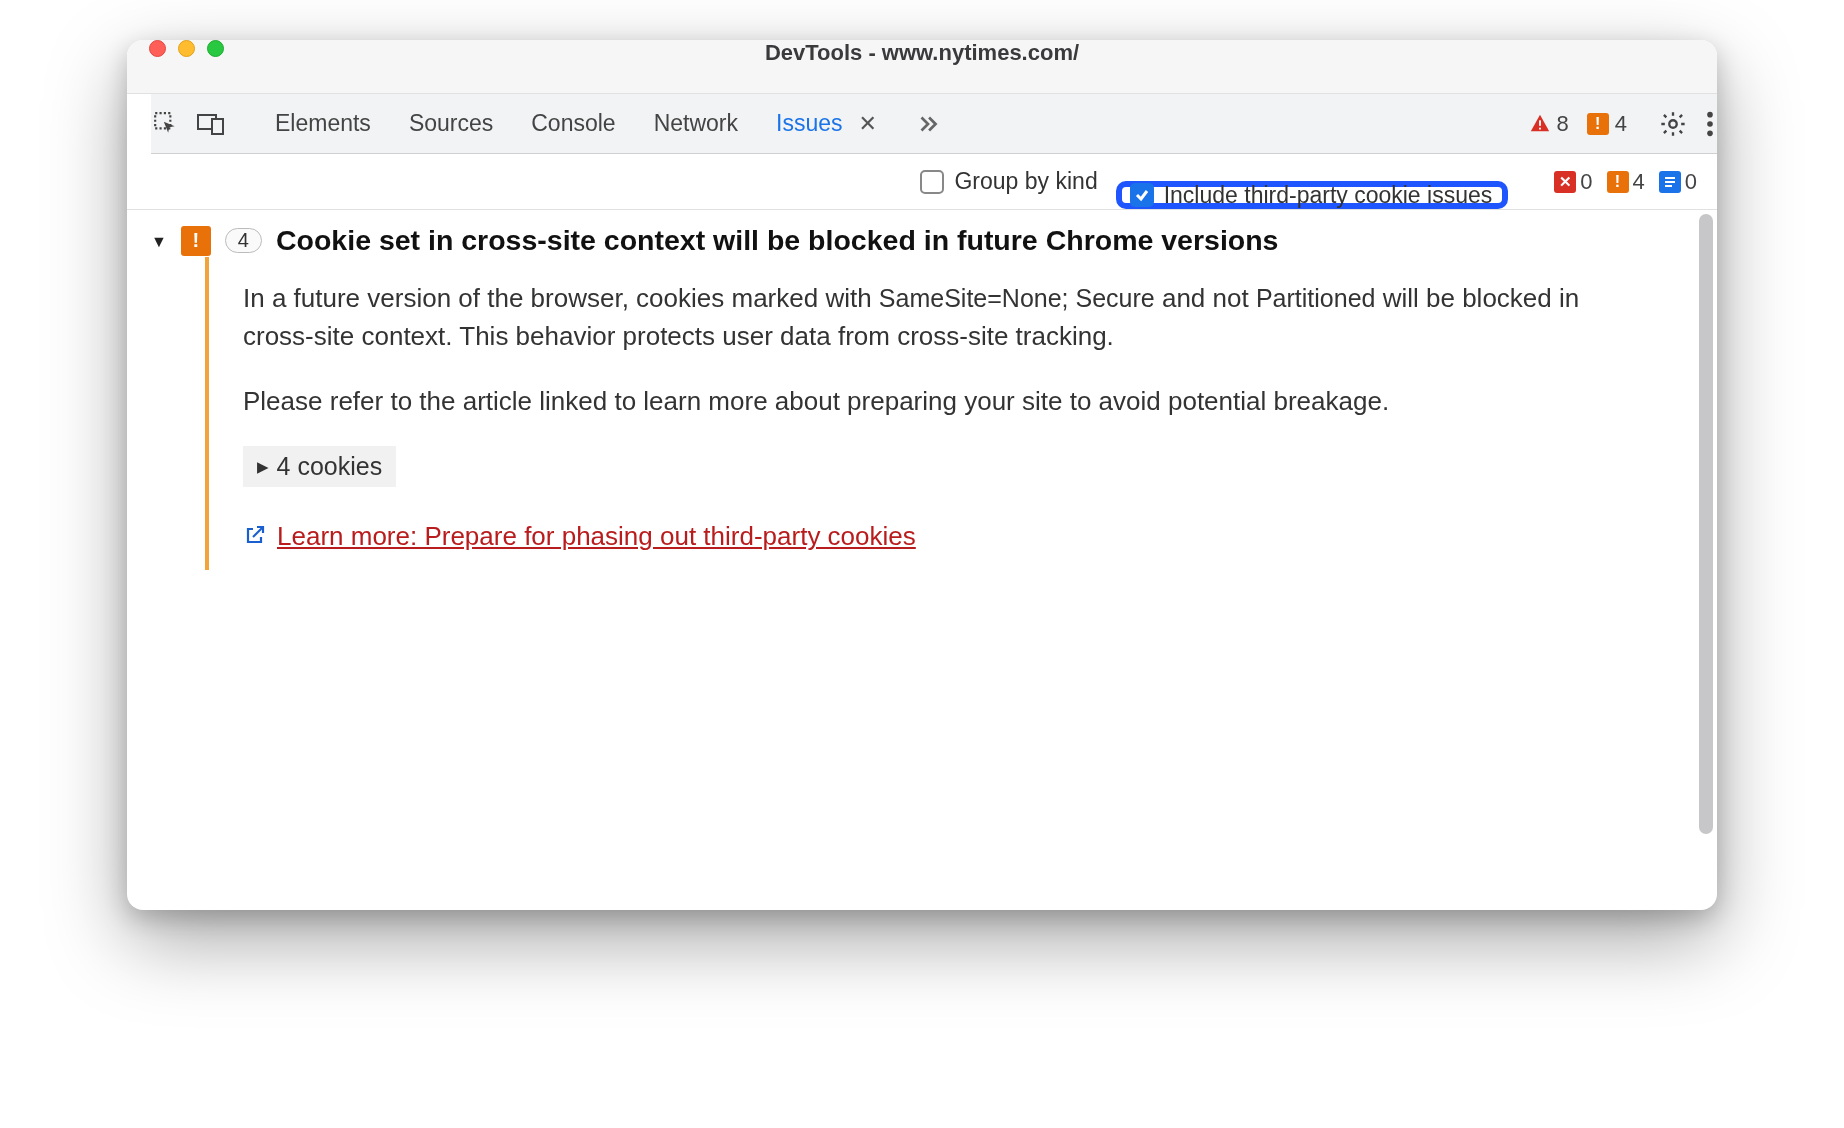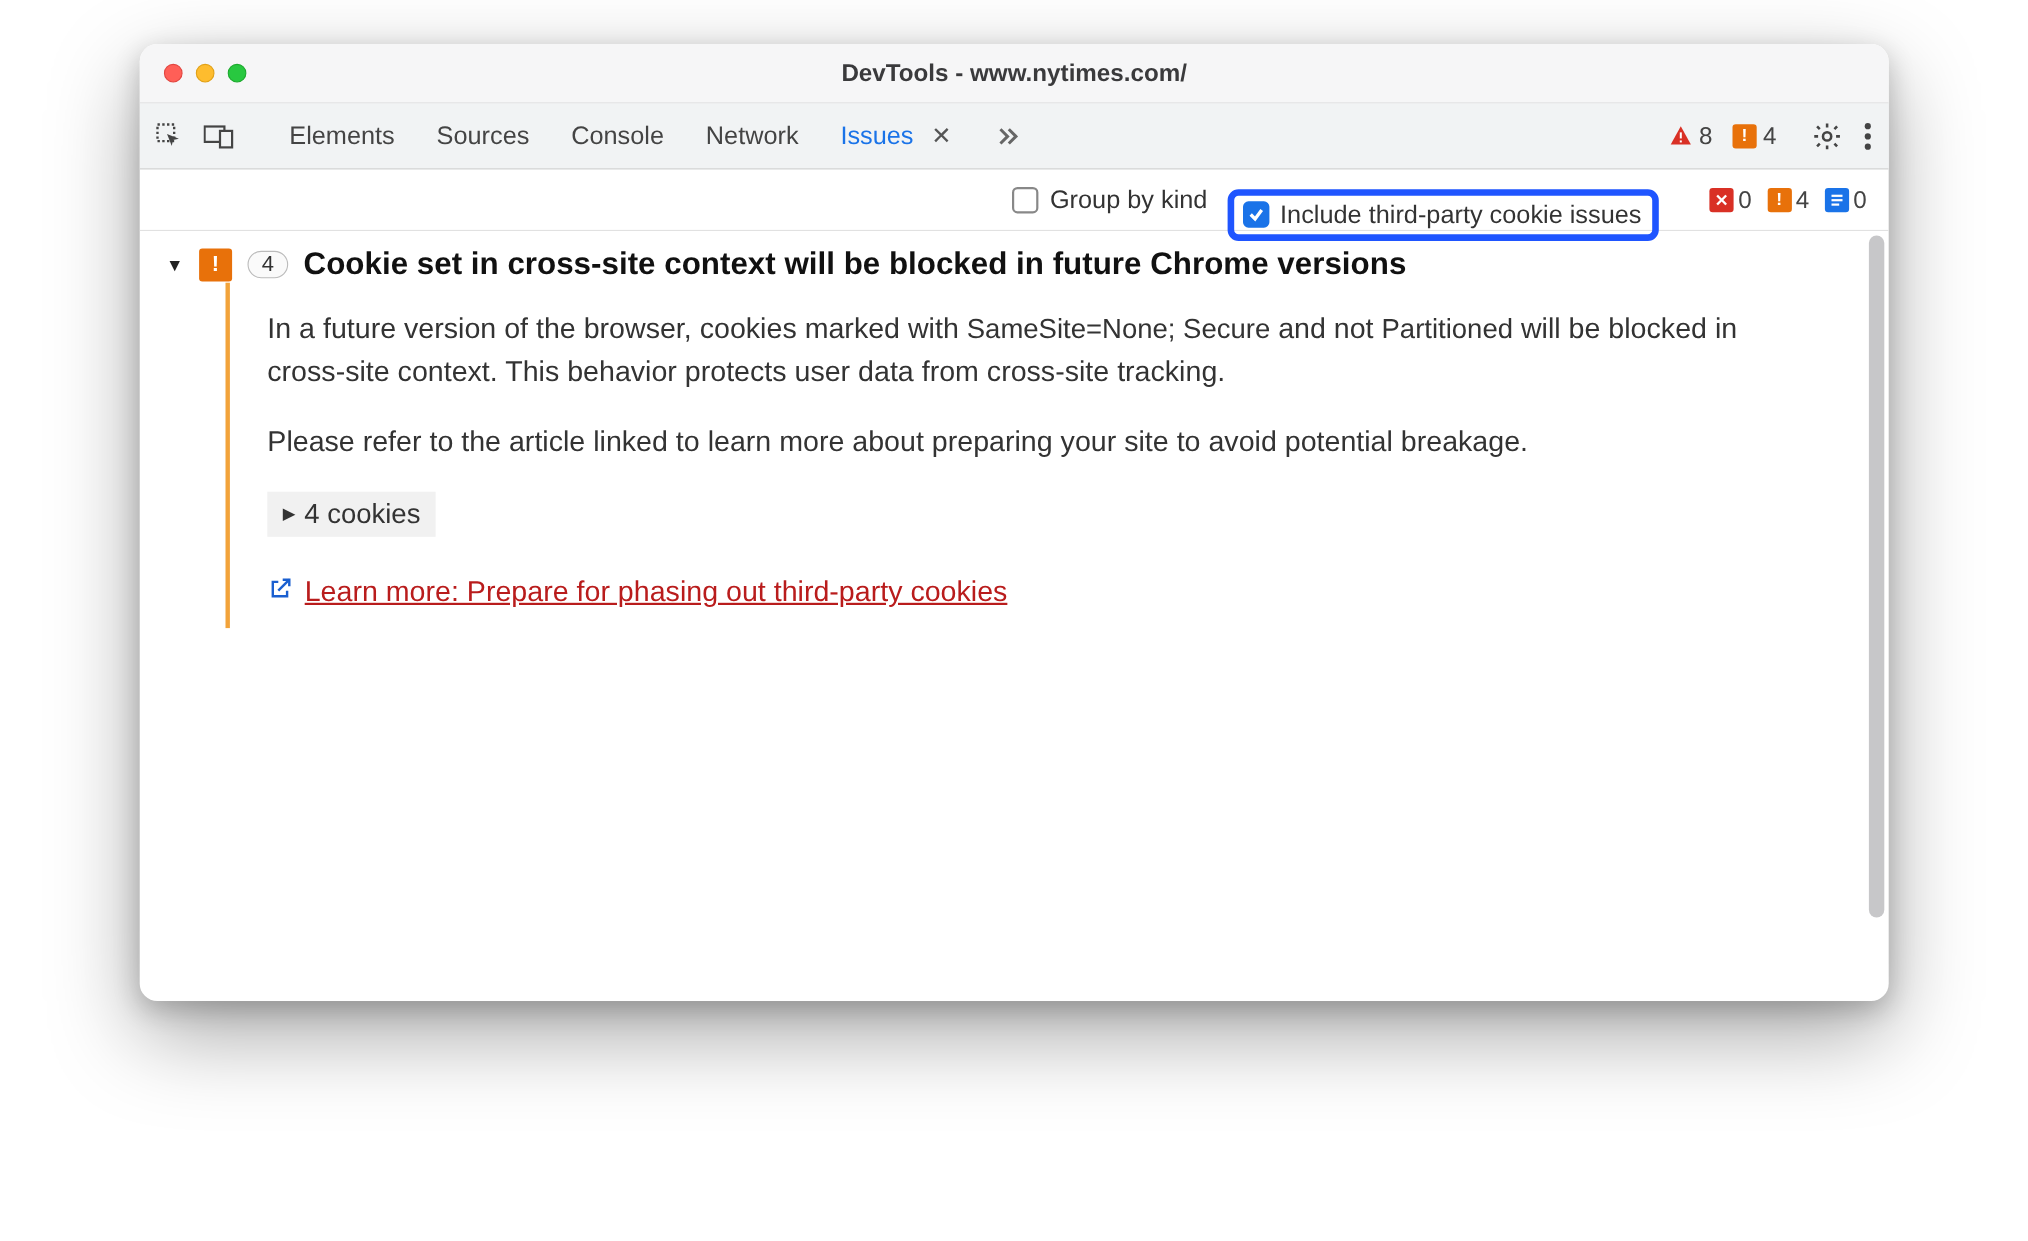--- a/index.html
+++ b/index.html
@@ -19,21 +19,20 @@
     border-radius: 16px;
     box-shadow: 0 30px 80px rgba(0,0,0,0.35), 0 8px 24px rgba(0,0,0,0.2);
     overflow: hidden;
     position: relative;
   }
   .titlebar {
     height: 54px;
     background: #f6f6f7;
     border-bottom: 1px solid #e1e1e1;
     display: flex;
-    align-items: center;
     position: relative;
   }
   .traffic-lights {
     display: flex;
     gap: 12px;
     padding-left: 22px;
   }
   .tl { width: 17px; height: 17px; border-radius: 50%; }
   .tl.red { background:#ff5f57; border:1px solid #e24640;}
   .tl.yellow { background:#febc2e; border:1px solid #e1a116;}
@@ -46,39 +45,39 @@
     font-weight: 600;
     color: #3a3a3c;
     pointer-events: none;
   }
   .tabbar {
     height: 60px;
     background: #f1f3f4;
     border-bottom: 1px solid #d0d0d0;
     display: flex;
     align-items: center;
-    padding: 0 14px;
+    padding: 0 2px;
     gap: 10px;
     font-size: 23px;
     color: #444;
+    margin-left: 24px;
   }
   .tabbar-left { display:flex; align-items:center; gap:18px; }
   .tabbar-tabs { display:flex; align-items:center; gap:38px; margin-left: 40px;}
   .tab { color:#444; cursor:pointer; }
   .tab.active { color:#1a73e8; }
   .tab-close { color:#555; font-size:22px; margin-left:-22px;}
   .tabbar-spacer { flex:1; }
   .tabbar-right { display:flex; align-items:center; gap:18px; }
   .badge-group { display:flex; align-items:center; gap:6px; font-size:22px; color:#444;}
   .icon-svg { display:inline-flex; align-items:center; justify-content:center; }
   .filterbar {
     height: 56px;
     border-bottom: 1px solid #e1e1e1;
     display: flex;
-    align-items: center;
     padding: 0 20px 0 0;
     gap: 18px;
     font-size: 23px;
     color: #333;
   }
   .filterbar .left-space { flex:1; }
   .checkbox-group { display:flex; align-items:center; gap:10px; }
   .fake-checkbox {
     width:24px; height:24px; border:2px solid #888; border-radius:5px;
     display:inline-flex; align-items:center; justify-content:center;

